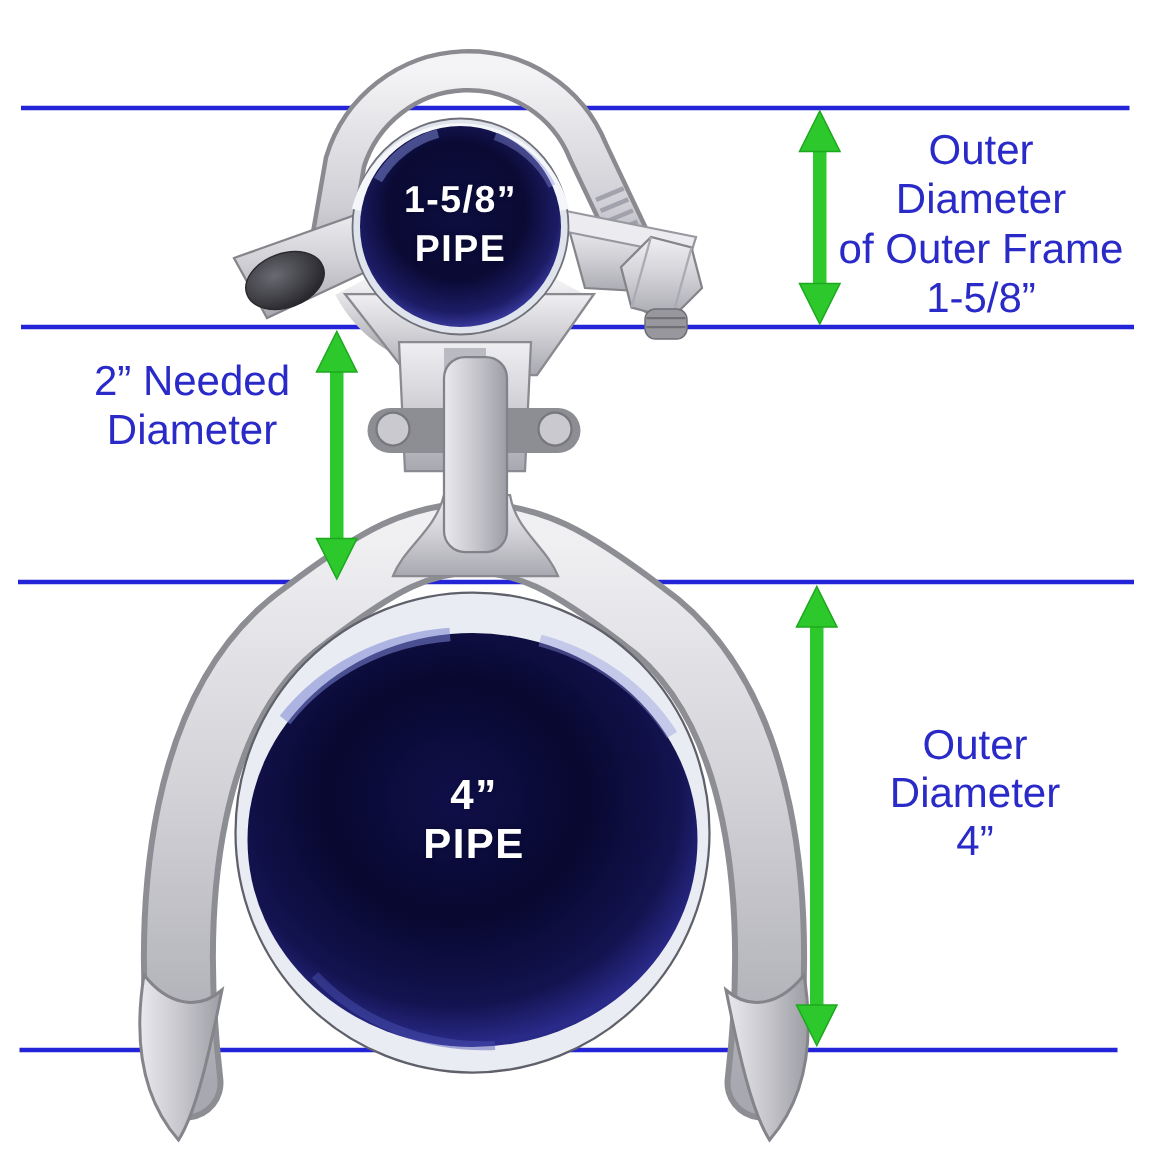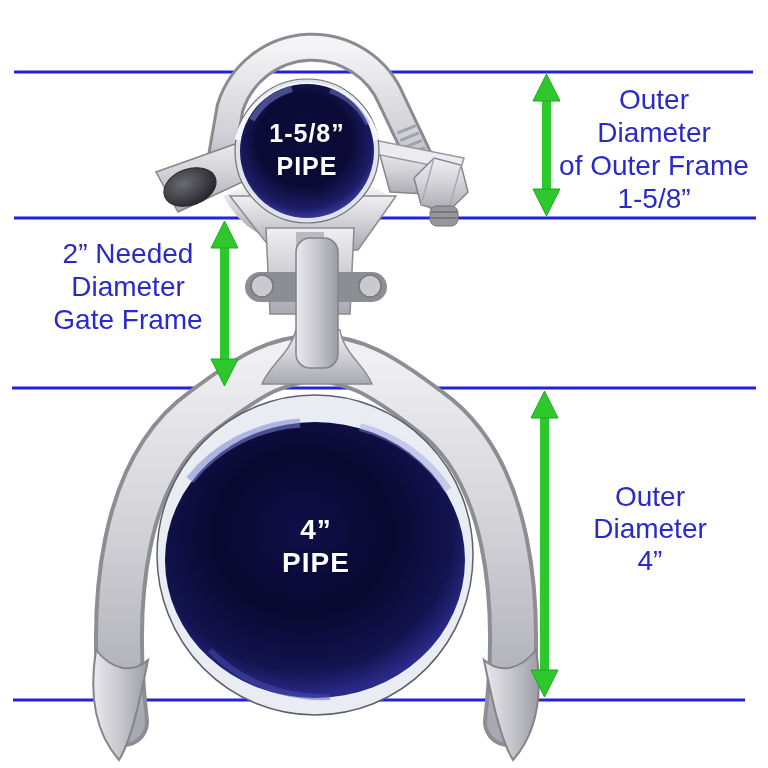--- a/index.html
+++ b/index.html
@@ -147,21 +147,20 @@
   <div class="note" style="left:548px;top:83px;width:212px;">
     <div>Outer</div>
     <div>Diameter</div>
     <div>of Outer Frame</div>
     <div>1-5/8”</div>
   </div>
 
   <div class="note" style="left:18px;top:237px;width:220px;">
     <div>2” Needed</div>
     <div>Diameter</div>
-    <div>Gate Frame</div>
   </div>
 
   <div class="note" style="left:544px;top:481px;width:212px;line-height:32px;">
     <div>Outer</div>
     <div>Diameter</div>
     <div>4”</div>
   </div>
 
   <div class="pipe-label pipe-label-small" style="left:227px;top:117px;width:160px;">
     <div>1-5/8”</div>

